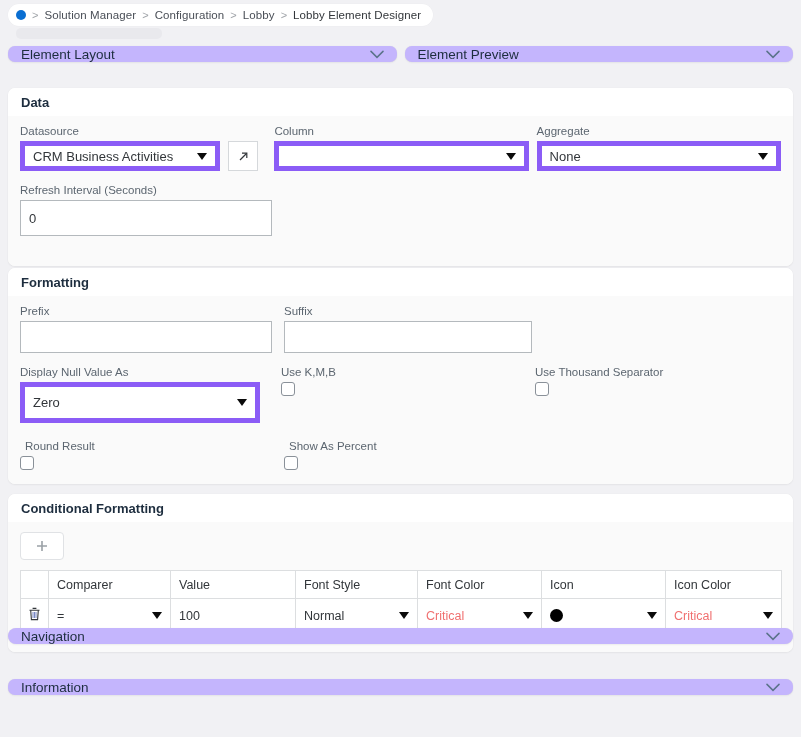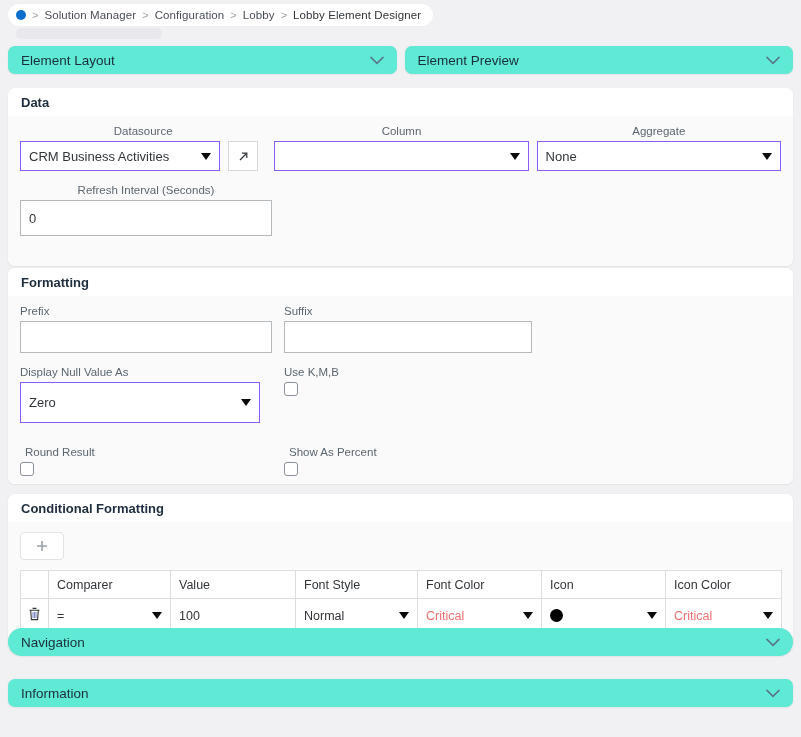--- a/index.html
+++ b/index.html
@@ -36,22 +36,22 @@
 
   .skeleton-bar {
     position: absolute; left: 16px; top: 28px;
     width: 146px; height: 11px;
     background: #e9e9ed; border-radius: 5px;
   }
 
   
   .toprow { position: absolute; left: 8px; top: 46px; width: 785px; display: flex; gap: 8px; }
   .panel-head {
-    background: #5eead4; border-radius: 7px;
-    height: 28px; display: flex; align-items: center;
+    background: #c4b5fd; border-radius: 7px;
+    height: 16px; display: flex; align-items: center;
     padding: 0 13px; justify-content: space-between;
     box-shadow: 0 0 1px rgba(0,0,0,0.10), 0 1px 2px rgba(0,0,0,0.05);
   }
   .panel-head .title { font-size: 13.5px; color: #1d2d3e; font-weight: 400; }
   .toprow .panel-head { flex: 1; }
 
   .chev {
     width: 14px; height: 9px; flex: none;
   }
   .chev svg { display: block; }
@@ -72,21 +72,21 @@
 
   
   .fld-label { font-size: 11.5px; color: #5c6670; margin-bottom: 3px; line-height: 14px; }
   .input-box {
     background: #fff; border: 1px solid #b4b9bd;
     height: 30px; display: flex; align-items: center;
     padding: 0 8px; font-size: 13px; color: #32363a;
     border-radius: 0;
   }
   .select-box {
-    background: #fff; border: 1px solid #8b5cf6;
+    background: #fff; border: 5px solid #8b5cf6;
     height: 30px; display: flex; align-items: center;
     padding: 0 8px; font-size: 13px; color: #32363a;
     justify-content: space-between; overflow: hidden;
   }
   .select-box .val { white-space: nowrap; overflow: hidden; }
   .caret { width: 0; height: 0; border-left: 5.5px solid transparent; border-right: 5.5px solid transparent; border-top: 7px solid #0a0a0a; flex: none; margin-left: 6px; }
 
   .sq-btn {
     width: 30px; height: 30px; border: 1px solid #d5d8db; background: #fff;
     display: flex; align-items: center; justify-content: center;
@@ -142,21 +142,21 @@
   <div class="panel-head">
     <span class="title">Element Preview</span>
     <span class="chev">
       <svg viewBox="0 0 14 9">
           <path d="M1 1.4 L7 7.4 L13 1.4" fill="none" stroke="#5b738b" stroke-width="1.5" stroke-linecap="round"></path>
         </svg>
     </span>
   </div>
 </div>
 
-<div class="card" style="top:88px; height:178px;text-align:center;">
+<div class="card" style="top:88px; height:178px;">
   <div class="card-title">Data</div>
   <div class="card-body" style="height:150px;">
     <div style="display:flex; gap:0;">
 
       <div style="width:252px;">
         <div class="fld-label">Datasource</div>
         <div style="display:flex; gap:8px;">
           <div class="select-box" style="width:200px;">
             <span class="val">CRM Business Activities</span>
             <span class="caret"></span>
@@ -219,23 +219,27 @@
         <div class="fld-label">Display Null Value As</div>
         <div class="select-box" style="width:240px; height:41px;">
           <span class="val">Zero</span>
           <span class="caret"></span>
         </div>
       </div>
       <div style="width:248px; margin-left:12px;">
         <div class="fld-label">Use K,M,B</div>
         <div class="cb"></div>
       </div>
-    </div>
-
-    <div style="display:flex; margin-top:22px;">
+      <div style="width:249px; margin-left:9px;">
+        <div class="fld-label">Use Thousand Separator</div>
+        <div class="cb"></div>
+      </div>
+    </div>
+
+    <div style="display:flex; margin-top:16px;">
       <div style="width:252px;">
         <div class="fld-label" style="margin-left:5px;">Round Result</div>
         <div class="cb"></div>
       </div>
       <div style="width:248px; margin-left:12px;">
         <div class="fld-label" style="margin-left:5px;">Show As Percent</div>
         <div class="cb"></div>
       </div>
     </div>
   </div>

